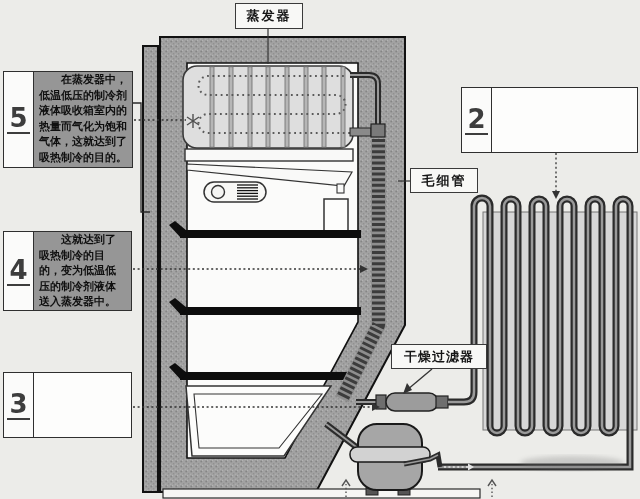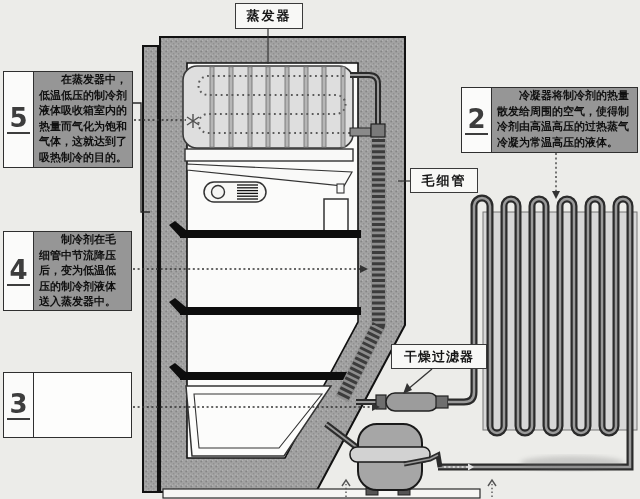--- a/index.html
+++ b/index.html
@@ -204,29 +204,28 @@
     <div class="num">
       <span>5</span>
     </div>
     <div class="txt">在蒸发器中，低温低压的制冷剂液体吸收箱室内的热量而气化为饱和气体，这就达到了吸热制冷的目的。</div>
   </div>
 
   <div class="callout" style="left:3px;top:231px;width:129px;height:80px;">
     <div class="num">
       <span>4</span>
     </div>
-    <div class="txt">制冷剂在毛细管中节流降压后，变为低温低压的制冷剂液体送入蒸发器中。</div>
+    <div class="txt">这就达到了吸热制冷的目的，变为低温低压的制冷剂液体送入蒸发器中。</div>
   </div>
 
   <div class="callout" style="left:3px;top:372px;width:129px;height:66px;">
     <div class="num">
       <span>3</span>
     </div>
   </div>
 
   <div class="callout" style="left:461px;top:87px;width:177px;height:66px;">
     <div class="num">
       <span>2</span>
     </div>
-    <div class="txt">冷凝器将制冷剂的热量散发给周围的空气，使得制冷剂由高温高压的过热蒸气冷凝为常温高压的液体。</div>
   </div>
 
 </div>
 
 </body></html>

